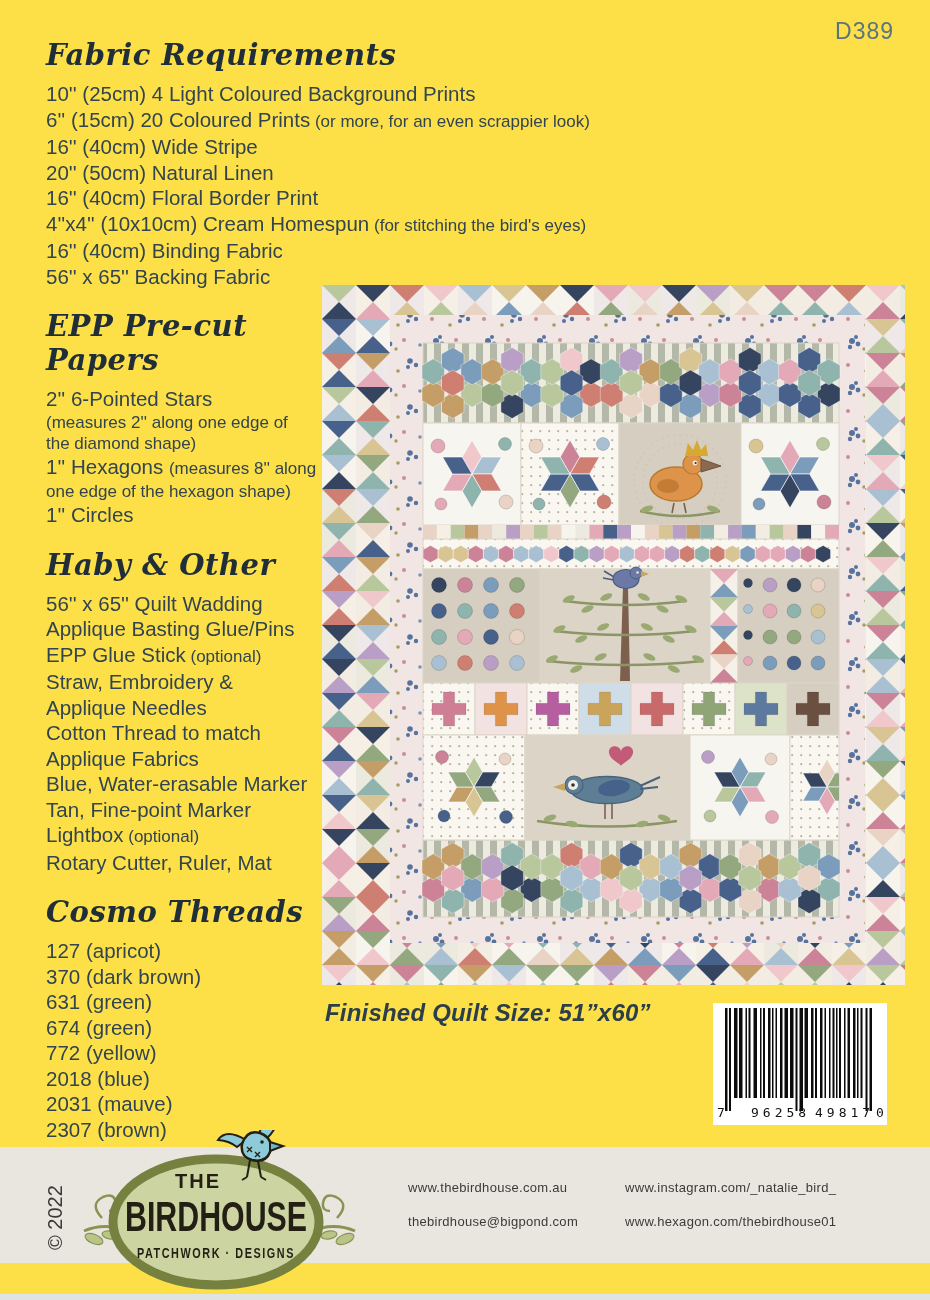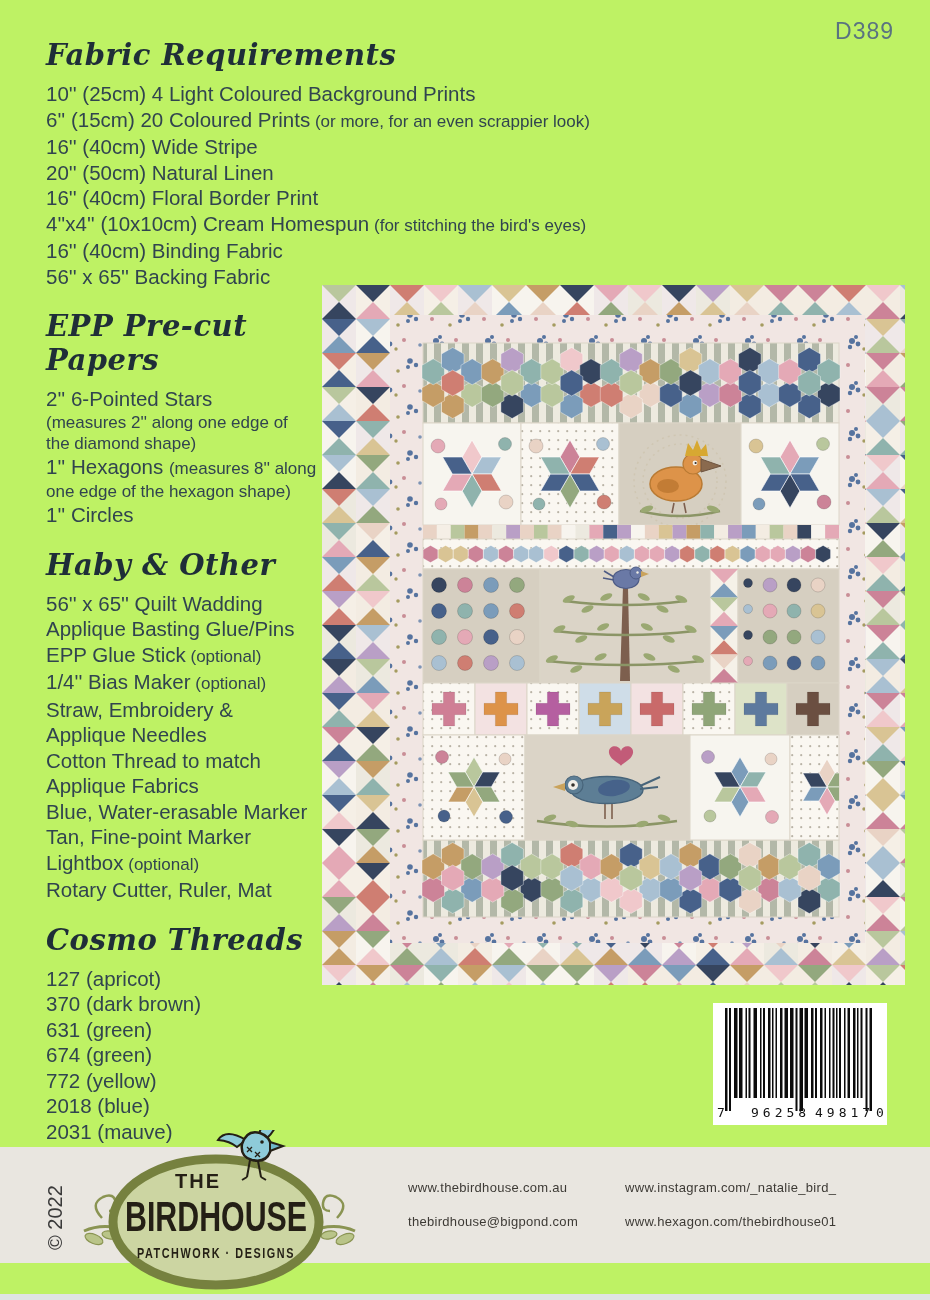--- a/index.html
+++ b/index.html
@@ -1,16 +1,16 @@
 <!DOCTYPE html>
 <html><head>
 <meta charset="utf-8">
 <style>
   html,body{margin:0;padding:0;background:#8fc4d1;}
-  .page{position:relative;width:930px;height:1300px;background:#bef264;overflow:hidden;
+  .page{position:relative;width:930px;height:1300px;background:#fde047;overflow:hidden;
         font-family:"Liberation Sans",sans-serif;}
   .code{position:absolute;top:18px;right:36px;font-size:23px;color:#5a7380;letter-spacing:1px;}
   #sections{position:absolute;left:46px;top:36px;width:610px;color:#31444f;}
   .section h2{font-family:"DejaVu Serif",serif;font-style:italic;font-weight:700;font-size:29px;
               color:#1f2e38;margin:20px 0 9px 0;letter-spacing:.5px;}
   .section:first-child h2{margin-top:2px;}
   .section{margin:0;}
   .section.narrow{width:292px;}
   .item{font-size:20.5px;line-height:25.5px;}
   .line{display:block;}
@@ -82,23 +82,20 @@
       <section class="section narrow">
         <h2>Haby &amp; Other</h2>
         <div class="item">
           <div class="line"><span class="main">56'' x 65'' Quilt Wadding</span></div>
         </div>
         <div class="item">
           <div class="line"><span class="main">Applique Basting Glue/Pins</span></div>
         </div>
         <div class="item">
           <div class="line"><span class="main">EPP Glue Stick</span><span class="note"> (optional)</span></div>
-        </div>
-        <div class="item">
-          <div class="line"><span class="main">1/4'' Bias Maker</span><span class="note"> (optional)</span></div>
         </div>
         <div class="item">
           <div class="line"><span class="main">Straw, Embroidery &amp;</span></div>
           <div class="line"><span class="main">Applique Needles</span></div>
         </div>
         <div class="item">
           <div class="line"><span class="main">Cotton Thread to match</span></div>
           <div class="line"><span class="main">Applique Fabrics</span></div>
         </div>
         <div class="item">
@@ -1643,20 +1640,21 @@
       <path d="M283 518 L283 534 M290 518 L290 534" stroke="#7d5f4e" stroke-width="1.6"></path>
       <ellipse cx="285" cy="505" rx="36" ry="13.5" fill="#5d7e95" stroke="#47647a" stroke-width="1.4"></ellipse>
       <ellipse cx="292" cy="503" rx="16" ry="8" fill="#46628a" transform="rotate(-8 292 503)"></ellipse>
       <path d="M318 501 L338 492 M318 504 L336 502" stroke="#47647a" stroke-width="2"></path>
       <circle cx="252" cy="500" r="9" fill="#5d7e95" stroke="#47647a" stroke-width="1.2"></circle>
       <circle cx="251" cy="500" r="5" fill="#f2efe8"></circle>
       <circle cx="251" cy="500" r="1.8" fill="#33302a"></circle>
       <path d="M243 498 L231 502 L243 506 Z" fill="#caa35c"></path>
     </svg>
 
+  <div class="caption">Finished Quilt Size: 51”x60”</div>
 
   <div class="barcode">
     <svg id="barcode-svg" width="174" height="122" viewBox="0 0 174 122">
         <rect x="12" y="5" width="2.5" height="103" fill="#0b0b0b"></rect>
         <rect x="16" y="5" width="2" height="103" fill="#0b0b0b"></rect>
         <rect x="21" y="5" width="3.5" height="90" fill="#0b0b0b"></rect>
         <rect x="26" y="5" width="3.5" height="90" fill="#0b0b0b"></rect>
         <rect x="32.5" y="5" width="1.5" height="90" fill="#0b0b0b"></rect>
         <rect x="35.5" y="5" width="2" height="90" fill="#0b0b0b"></rect>
         <rect x="40.5" y="5" width="3.5" height="90" fill="#0b0b0b"></rect>

